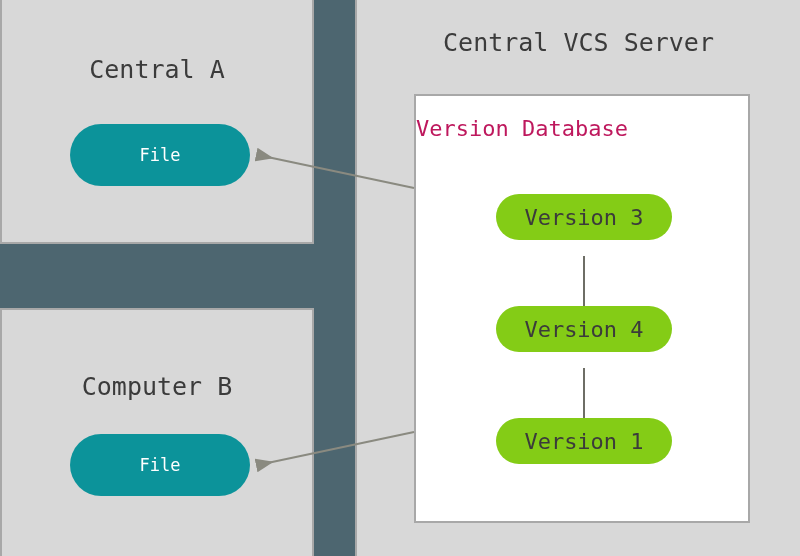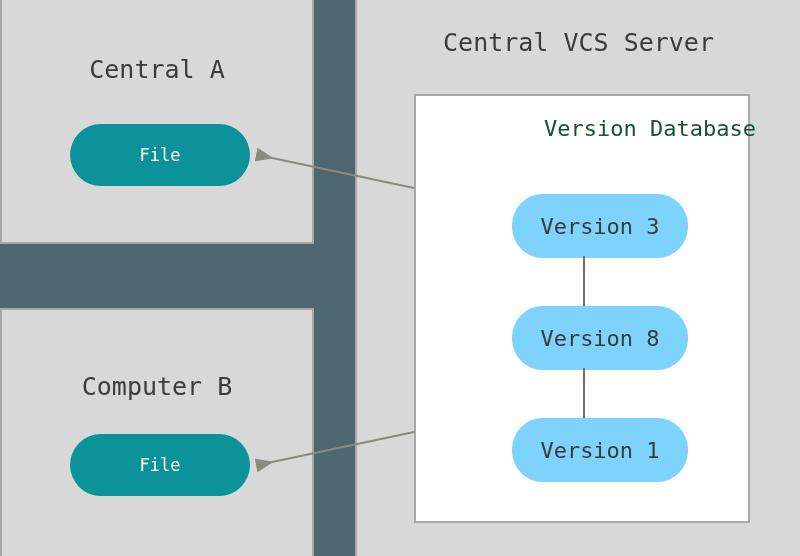--- a/index.html
+++ b/index.html
@@ -46,50 +46,49 @@
     letter-spacing: 0px;
     white-space: nowrap;
   }
   #computer-a .panel-title { top: 55px; }
   #computer-b .panel-title { top: 62px; }
   #server-panel .panel-title { top: 28px; left: 0; }
   #version-db .db-title {
     position: absolute;
     top: 20px;
     width: 100%;
-    text-align: right;
-    color: #14532d;
+    text-align: left;
+    color: #be185d;
     font-size: 22px;
     white-space: nowrap;
-    padding-left: 8px;
   }
 
   .file-pill {
     position: absolute;
     width: 180px;
     height: 62px;
     border-radius: 31px;
     background: #0c939a;
     color: #ffffff;
     font-size: 17px;
     display: flex;
     align-items: center;
     justify-content: center;
     box-sizing: border-box;
   }
   #computer-a .file-pill { left: 68px; top: 124px; }
   #computer-b .file-pill { left: 68px; top: 124px; }
 
   .version-pill {
     position: absolute;
-    left: 96px;
+    left: 80px;
     width: 176px;
-    height: 64px;
+    height: 46px;
     border-radius: 31px;
-    background: #7dd3fc;
+    background: #84cc16;
     color: #3b3b3b;
     font-size: 22px;
     display: flex;
     align-items: center;
     justify-content: center;
     box-sizing: border-box;
   }
   #version-3 { top: 98px; }
   #version-2 { top: 210px; }
   #version-1 { top: 322px; }
@@ -130,21 +129,21 @@
   <div class="panel" id="server-panel">
     <div class="panel-title">Central VCS Server</div>
   </div>
 
   <div id="version-db">
     <div class="db-title">Version Database</div>
 
     <div class="version-pill" id="version-3">Version 3</div>
     <div class="connector" id="conn-32"></div>
 
-    <div class="version-pill" id="version-2">Version 8</div>
+    <div class="version-pill" id="version-2">Version 4</div>
     <div class="connector" id="conn-21"></div>
 
     <div class="version-pill" id="version-1">Version 1</div>
   </div>
 
   <svg id="arrows" viewBox="0 0 800 556">
     <defs>
       <marker id="arrowhead" markerWidth="9" markerHeight="7" refX="8" refY="3.5" orient="auto" markerUnits="strokeWidth">
         <polygon points="0 3.5, 9 0, 9 7" fill="#8a8a80"></polygon>
       </marker>

